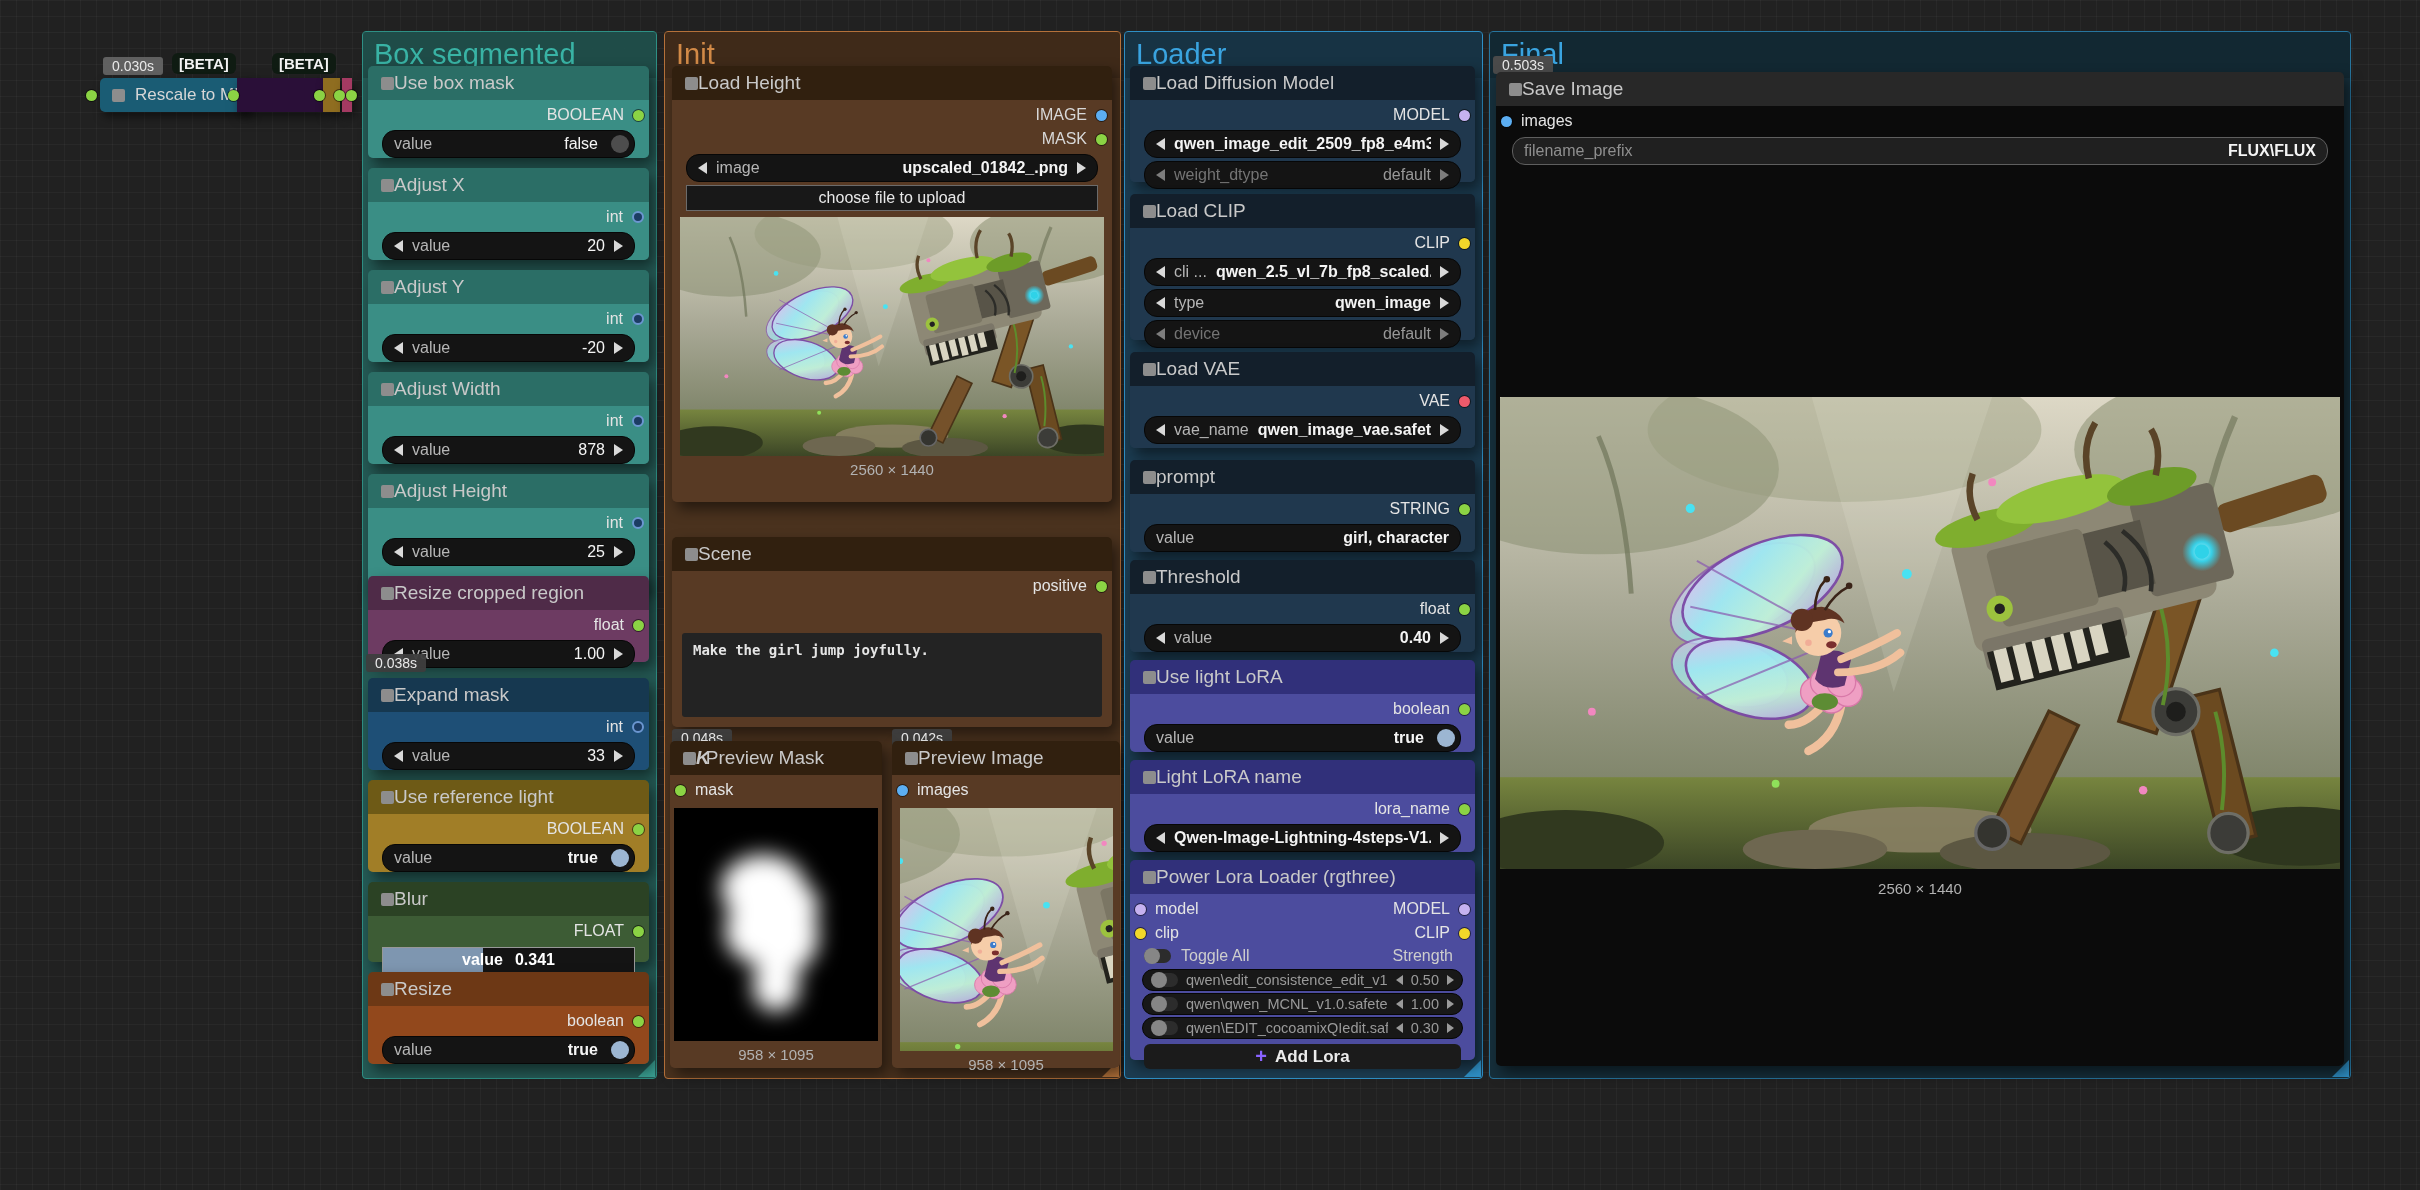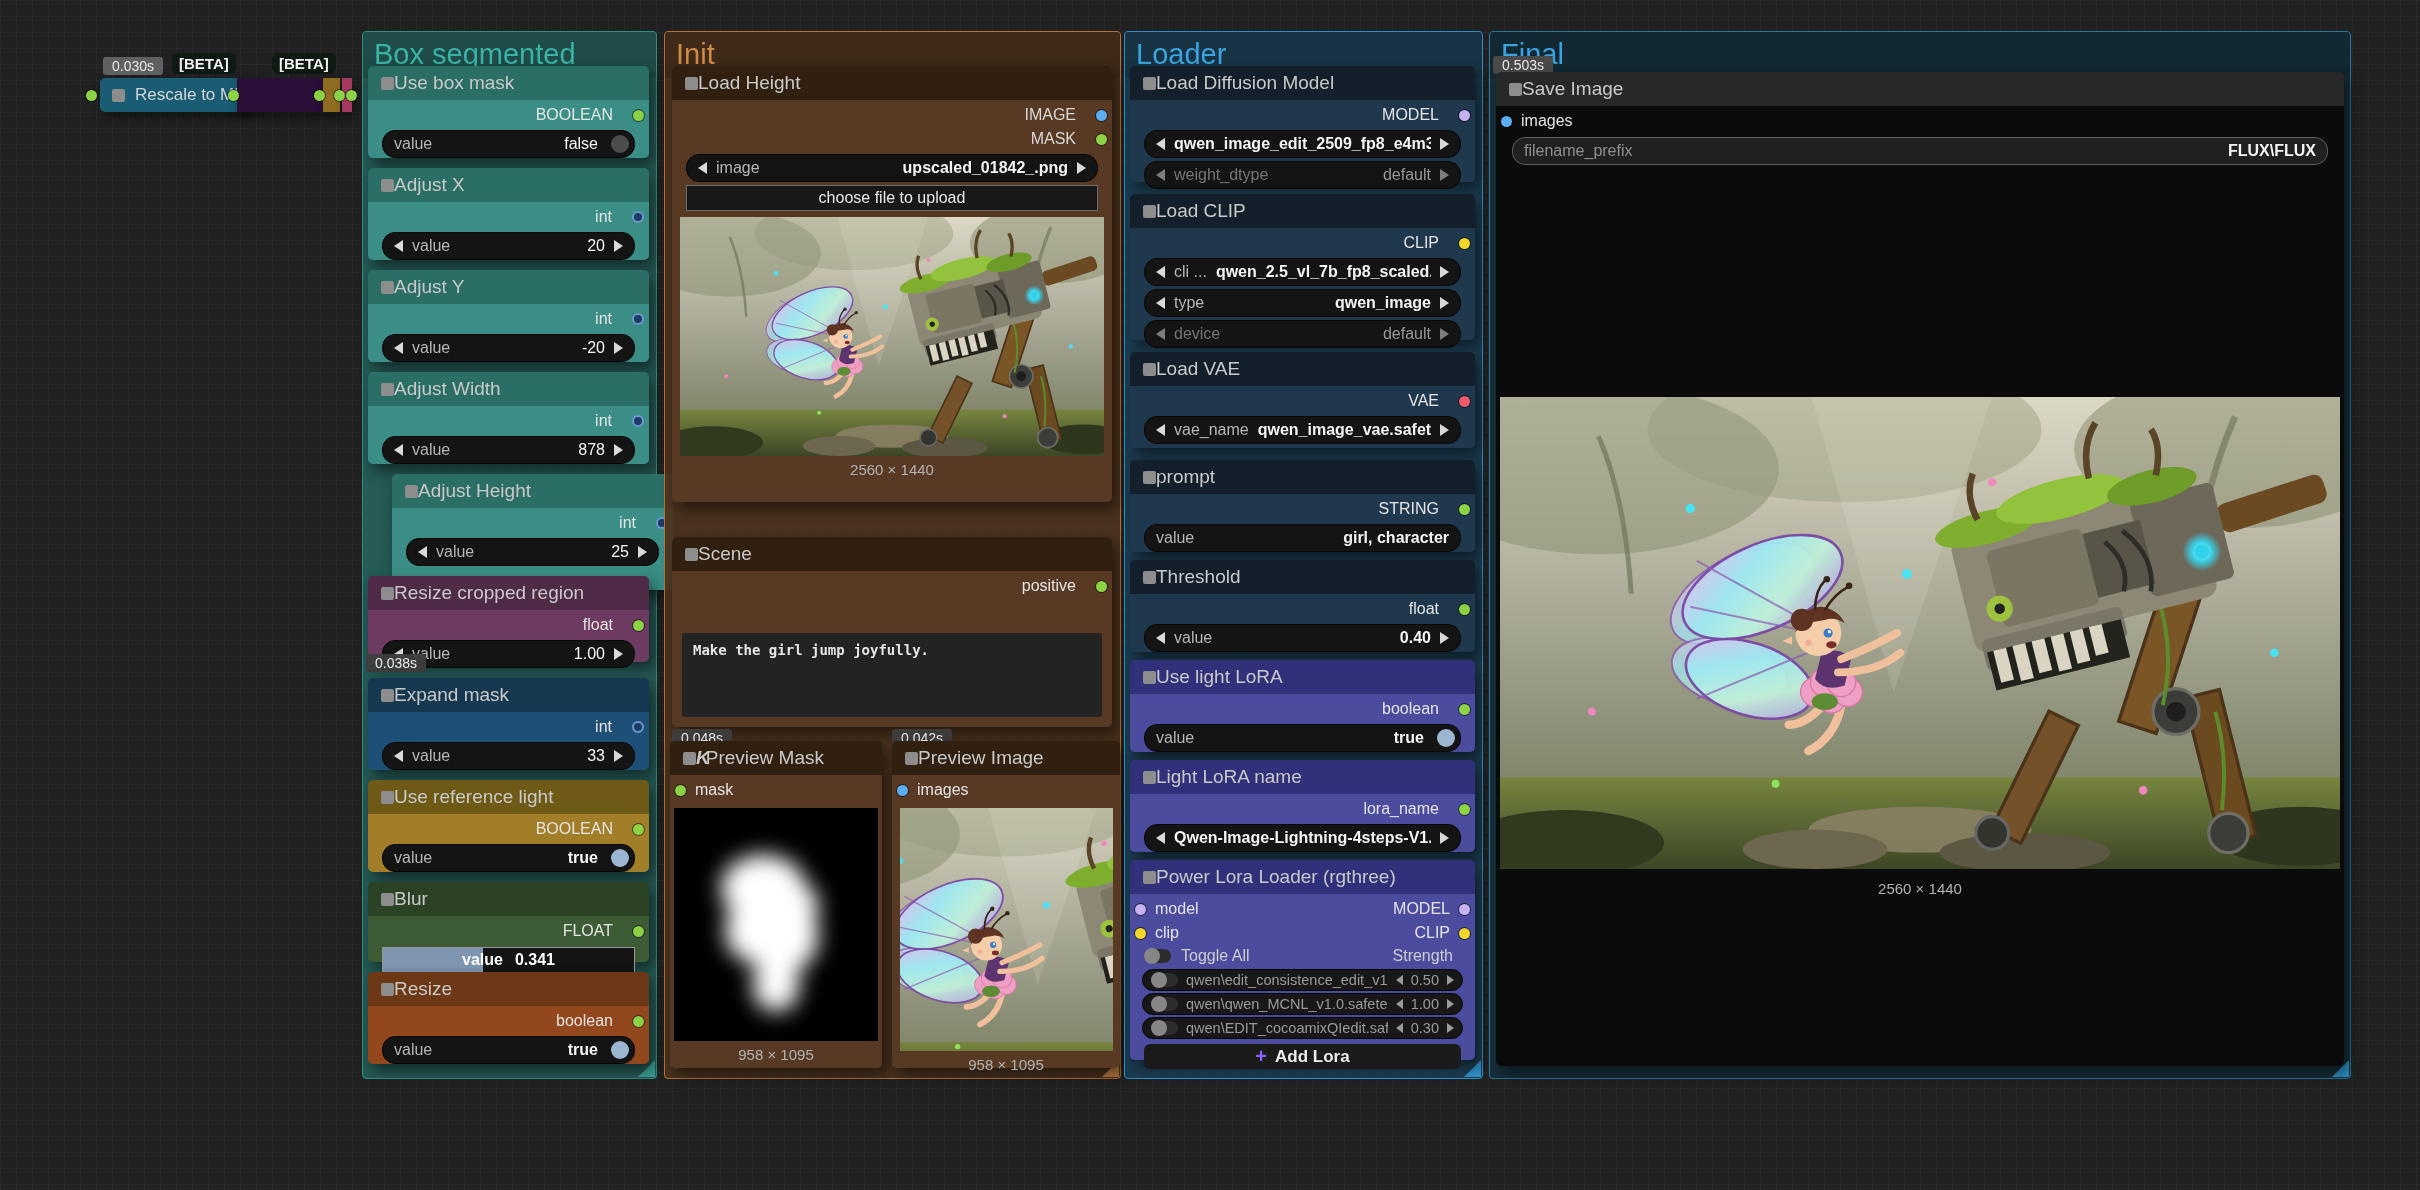--- a/index.html
+++ b/index.html
@@ -17,21 +17,21 @@
     border-left:17px solid transparent;border-bottom:17px solid #888;}
   
   .node{position:absolute;display:flex;flex-direction:column;border-radius:5px;
     box-shadow:5px 7px 14px rgba(0,0,0,.5);}
   .nh{height:34px;flex:none;display:flex;align-items:center;padding:0 13px;
     background:var(--hd);border-radius:5px 5px 0 0;font-size:19px;color:#c9c9c9;white-space:nowrap;overflow:hidden;}
   .sq{width:13px;height:13px;border-radius:2px;background:#8d8d8d;flex:none;}
   .nb{flex:1;background:var(--bd);border-radius:0 0 5px 5px;position:relative;padding-top:3px;min-height:0;}
   .kpfx{font-style:italic;font-weight:bold;margin-right:-4px;}
   
-  .orow{display:flex;justify-content:flex-end;align-items:center;gap:20px;height:24px;
+  .orow{display:flex;justify-content:flex-end;align-items:center;gap:9px;height:24px;
     padding-right:5px;font-size:16px;color:#e4e4e4;}
   .irow{display:flex;align-items:center;gap:9px;height:24px;padding-left:5px;font-size:16px;color:#e4e4e4;}
   .iorow{display:flex;justify-content:space-between;align-items:center;height:24px;
     padding:0 5px;font-size:16px;color:#e4e4e4;}
   .iorow .half{display:flex;align-items:center;gap:9px;}
   .dot{width:11px;height:11px;border-radius:50%;flex:none;box-shadow:0 0 0 1px rgba(0,0,0,.55);}
   .dot.green{background:#8bd344;} .dot.blue{background:#5caef2;} .dot.yellow{background:#f2d72a;}
   .dot.red{background:#ee5a6b;} .dot.lav{background:#c6b2f0;}
   .dot.int{width:8px;height:8px;background:#1c3c63;border:2.2px solid #6b96d0;box-shadow:none;}
   
@@ -292,21 +292,21 @@
         </div>
       <div class="widget">
         <span class="arr l"></span>
         <span class="lab">value</span>
         <span class="val">878</span>
         <span class="arr r"></span>
       </div>
     </div>
   </div>
 
-  <div class="node" style="left:368px;top:474px;width:281px;height:116px;margin-left:24px;--hd:#2b6e66;--bd:#3a8e85;">
+  <div class="node" style="left:368px;top:474px;width:281px;height:116px;--hd:#2b6e66;--bd:#3a8e85;">
     <div class="nh">
         <span class="sq"></span>
         <span>Adjust Height</span>
       </div>
     <div class="nb">
       <div class="orow">
           <span>int</span>
           <span class="dot int"></span>
         </div>
       <div class="widget">

